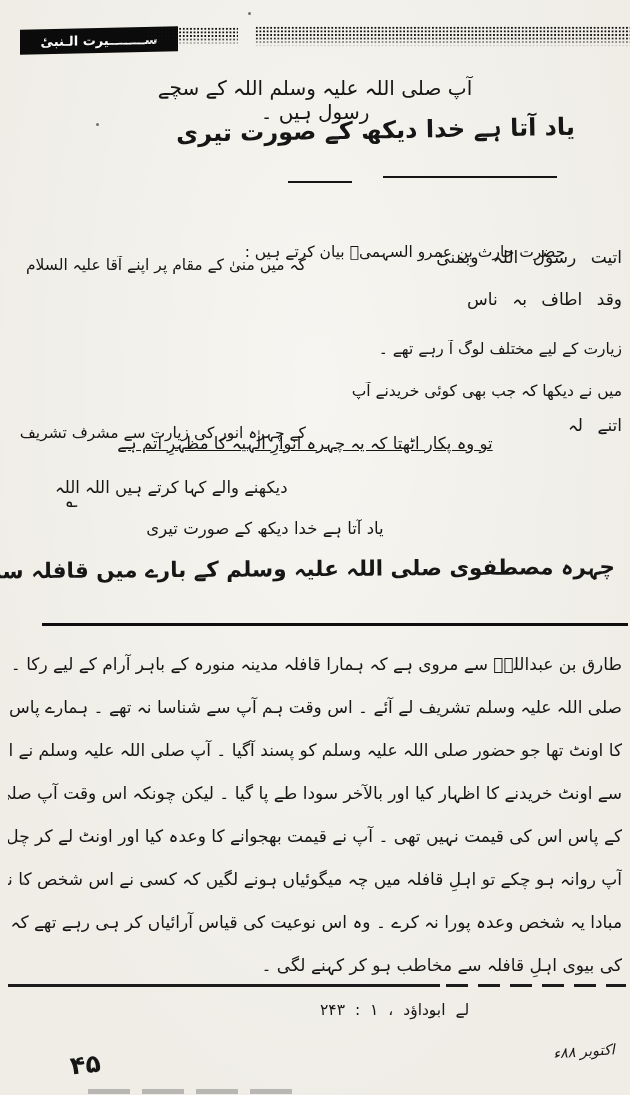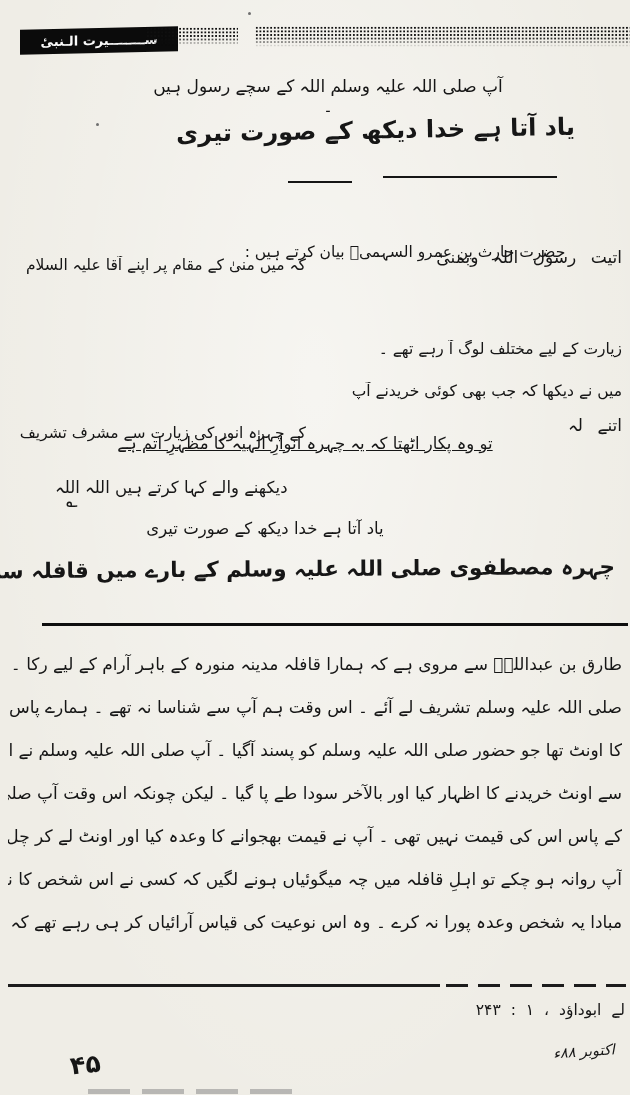--- a/index.html
+++ b/index.html
@@ -26,21 +26,21 @@
   .band-box .t{color:#fafafa;font-size:13px;font-weight:bold;white-space:nowrap;}
   .halftone{
     background-image:radial-gradient(#101010 1.05px, rgba(0,0,0,0) 1.2px);
     background-size:3.6px 3.6px;
     -webkit-mask-image:linear-gradient(180deg,#000 55%, rgba(0,0,0,.3) 85%, rgba(0,0,0,0));
     mask-image:linear-gradient(180deg,#000 55%, rgba(0,0,0,.3) 85%, rgba(0,0,0,0));
   }
   .dots-a{left:146px;top:27px;width:92px;height:19px;}
   .dots-b{left:255px;top:26px;width:375px;height:21px;}
   
-  .intro{top:76px;left:153px;width:350px;text-align:center;font-size:17px;}
+  .intro{top:76px;left:140px;width:350px;text-align:center;font-size:20px;}
   .verse-big{
     top:116px;left:205px;width:370px;text-align:center;
     font-size:24px;font-weight:bold;white-space:nowrap;
     transform:rotate(-1deg);letter-spacing:-0.5px;
   }
   .vline{background:#151515;height:2px;}
   .vline1{left:383px;top:176px;width:174px;}
   .vline2{left:288px;top:181px;width:64px;}
   .narrator{top:199px;left:240px;width:330px;text-align:center;font-size:15.5px;white-space:nowrap;margin-top:44px;}
   
@@ -65,21 +65,21 @@
     height:43px;line-height:43px;overflow:hidden;
     text-align:justify;text-align-last:justify;white-space:nowrap;
   }
   .bline.last{text-align-last:right;}
   
   .rule-solid{top:984px;left:8px;width:432px;height:3px;background:#1c1c1c;}
   .rule-dash{
     top:984px;left:446px;width:180px;height:3px;
     background:repeating-linear-gradient(90deg,#1c1c1c 0 22px, rgba(0,0,0,0) 22px 32px);
   }
-  .footnote{top:1001px;left:320px;width:305px;text-align:right;font-size:15.5px;word-spacing:5px;}
+  .footnote{top:1001px;left:320px;width:305px;text-align:left;font-size:15.5px;word-spacing:5px;}
   .issue{top:1048px;left:420px;width:195px;text-align:right;font-size:14.5px;font-style:italic;transform:rotate(-4deg);}
   .pagenum{top:1050px;left:70px;font-size:25px;font-weight:bold;transform:rotate(-6deg);}
   .bottom-strip{
     top:1089px;left:88px;width:210px;height:5px;opacity:.55;
     background:repeating-linear-gradient(90deg,#8b8b8b 0 42px, rgba(0,0,0,0) 42px 54px);
   }
   .speck{width:3px;height:3px;border-radius:50%;background:#6f6f6f;}
 </style>
 </head>
 <body>
@@ -99,20 +99,21 @@
   <div class="abs vline vline2"></div>
 
   <div class="abs rtl narrator">حضرت حارث بن عمرو السہمیؓ بیان کرتے ہیں :</div>
 
   <div class="abs rtl hadith">
     <div class="hrow">
       <div class="cell-ar">اتیت رسول اللہ وبمنیٰ</div>
       <div class="cell-ur">کہ میں منیٰ کے مقام پر اپنے آقا علیہ السلام</div>
     </div>
     <div class="hrow">
+      <div class="cell-ar">وقد اطاف بہ ناس</div>
     </div>
     <div class="hrow">
       <div class="cell-ur">زیارت کے لیے مختلف لوگ آ رہے تھے ۔</div>
     </div>
     <div class="hrow">
       <div class="cell-ur">میں نے دیکھا کہ جب بھی کوئی خریدنے آپ</div>
     </div>
     <div class="hrow">
       <div class="cell-ar">اتنے لہ</div>
       <div class="cell-ur">کے چہرہ انور کی زیارت سے مشرف تشریف</div>
@@ -128,20 +129,21 @@
   <div class="abs sec-rule"></div>
 
   <div class="abs rtl body-par">
     <div class="bline">طارق بن عبداللہؓ سے مروی ہے کہ ہمارا قافلہ مدینہ منورہ کے باہر آرام کے لیے رکا ۔ اتنے میں حضور</div>
     <div class="bline">صلی اللہ علیہ وسلم تشریف لے آئے ۔ اس وقت ہم آپ سے شناسا نہ تھے ۔ ہمارے پاس سُرخ رنگ</div>
     <div class="bline">کا اونٹ تھا جو حضور صلی اللہ علیہ وسلم کو پسند آگیا ۔ آپ صلی اللہ علیہ وسلم نے اونٹ کے مالک</div>
     <div class="bline">سے اونٹ خریدنے کا اظہار کیا اور بالآخر سودا طے پا گیا ۔ لیکن چونکہ اس وقت آپ صلی اللہ علیہ وسلم</div>
     <div class="bline">کے پاس اس کی قیمت نہیں تھی ۔ آپ نے قیمت بھجوانے کا وعدہ کیا اور اونٹ لے کر چل دیئے ۔ جب</div>
     <div class="bline">آپ روانہ ہو چکے تو اہلِ قافلہ میں چہ میگوئیاں ہونے لگیں کہ کسی نے اس شخص کا نام تک نہیں پوچھا</div>
     <div class="bline">مبادا یہ شخص وعدہ پورا نہ کرے ۔ وہ اس نوعیت کی قیاس آرائیاں کر ہی رہے تھے کہ قافلہ سالار</div>
+    <div class="bline last">کی بیوی اہلِ قافلہ سے مخاطب ہو کر کہنے لگی ۔</div>
   </div>
 
   <div class="abs rule-solid"></div>
   <div class="abs rule-dash"></div>
   <div class="abs rtl footnote">لے ابوداؤد ، ۱ : ۲۴۳</div>
 
   <div class="abs rtl issue">اکتوبر ۸۸ء</div>
   <div class="abs pagenum">۴۵</div>
   <div class="abs bottom-strip"></div>
 

